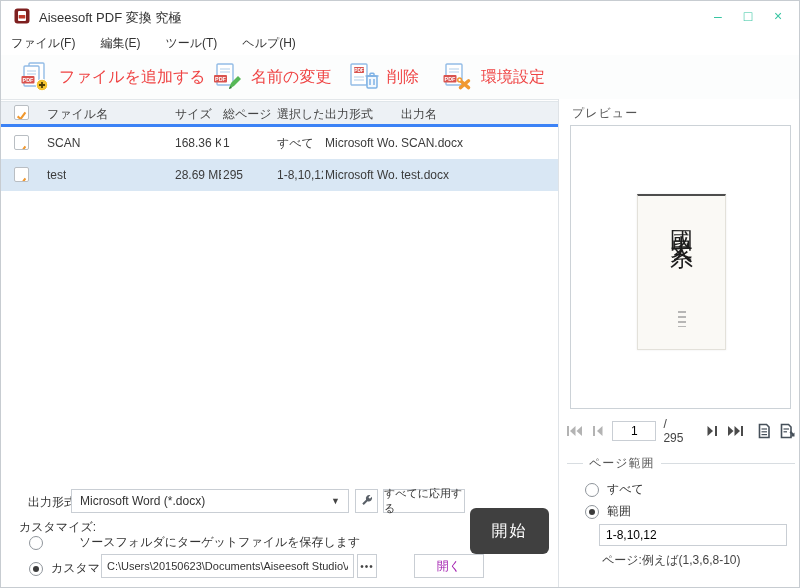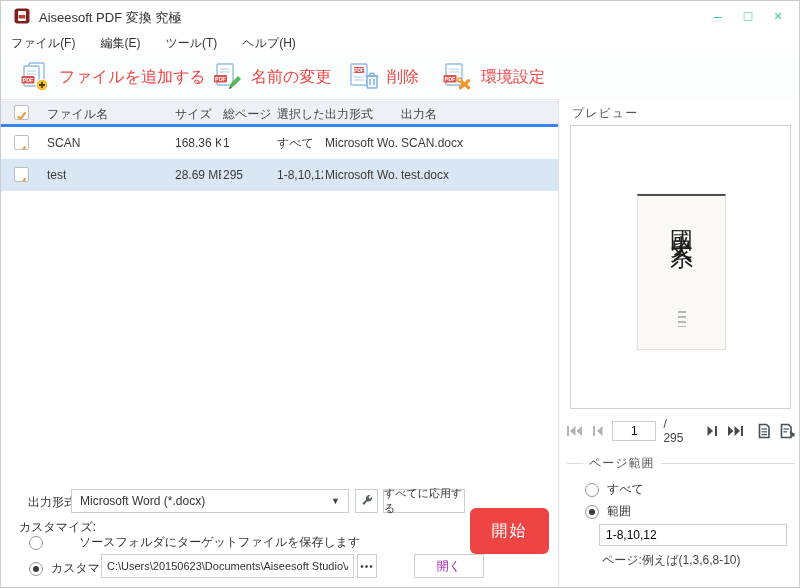--- a/index.html
+++ b/index.html
@@ -71,21 +71,21 @@
   .apply-btn{left:382px;width:82px;font-size:11px;color:#333;}
   .folder-label{position:absolute;left:18px;top:518px;font-size:12px;color:#333;}
   .src-radio{left:28px;top:533px;gap:36px;}
   .custom-radio{left:28px;top:559px;}
   .path-input{position:absolute;left:100px;top:553px;width:253px;height:24px;border:1px solid #c9ced4;
               font-size:11px;padding:0 5px;box-sizing:border-box;color:#333;font-family:"Liberation Sans",sans-serif;}
   .browse-btn{position:absolute;left:356px;top:553px;width:20px;height:24px;border:1px solid #c9ced4;background:#fff;
               box-sizing:border-box;font-size:10px;letter-spacing:1px;display:flex;align-items:center;justify-content:center;cursor:pointer;color:#444;}
   .open-btn{position:absolute;left:381px;top:553px;width:70px;height:24px;border:1px solid #c9ced4;background:#fff;
             box-sizing:border-box;font-size:12px;display:flex;align-items:center;justify-content:center;cursor:pointer;color:#a21caf;margin-left:32px;}
-  .start-btn{position:absolute;left:469px;top:507px;width:79px;height:46px;background:#ef4444;border:none;border-radius:6px;
+  .start-btn{position:absolute;left:469px;top:507px;width:79px;height:46px;background:#404040;border:none;border-radius:6px;
              color:#fff;font-size:16px;letter-spacing:2px;cursor:pointer;font-family:"Liberation Sans",sans-serif;}
 </style>
 </head>
 <body>
 
 <div id="app">
 
   <div class="titlebar">
     <svg class="app-icon" viewBox="0 0 16 16">
       <rect x="0.5" y="0.5" width="15" height="15" rx="3" fill="#7e1f1f"></rect>

